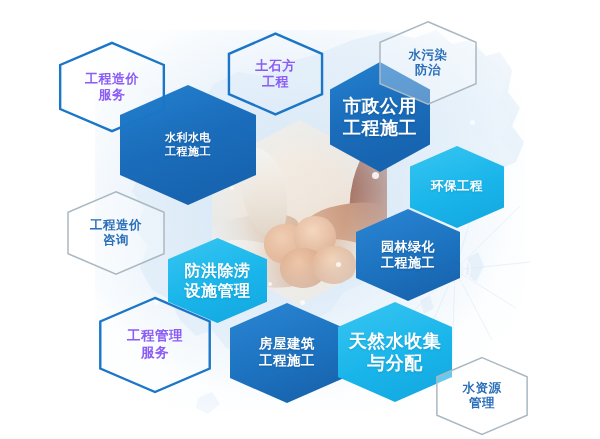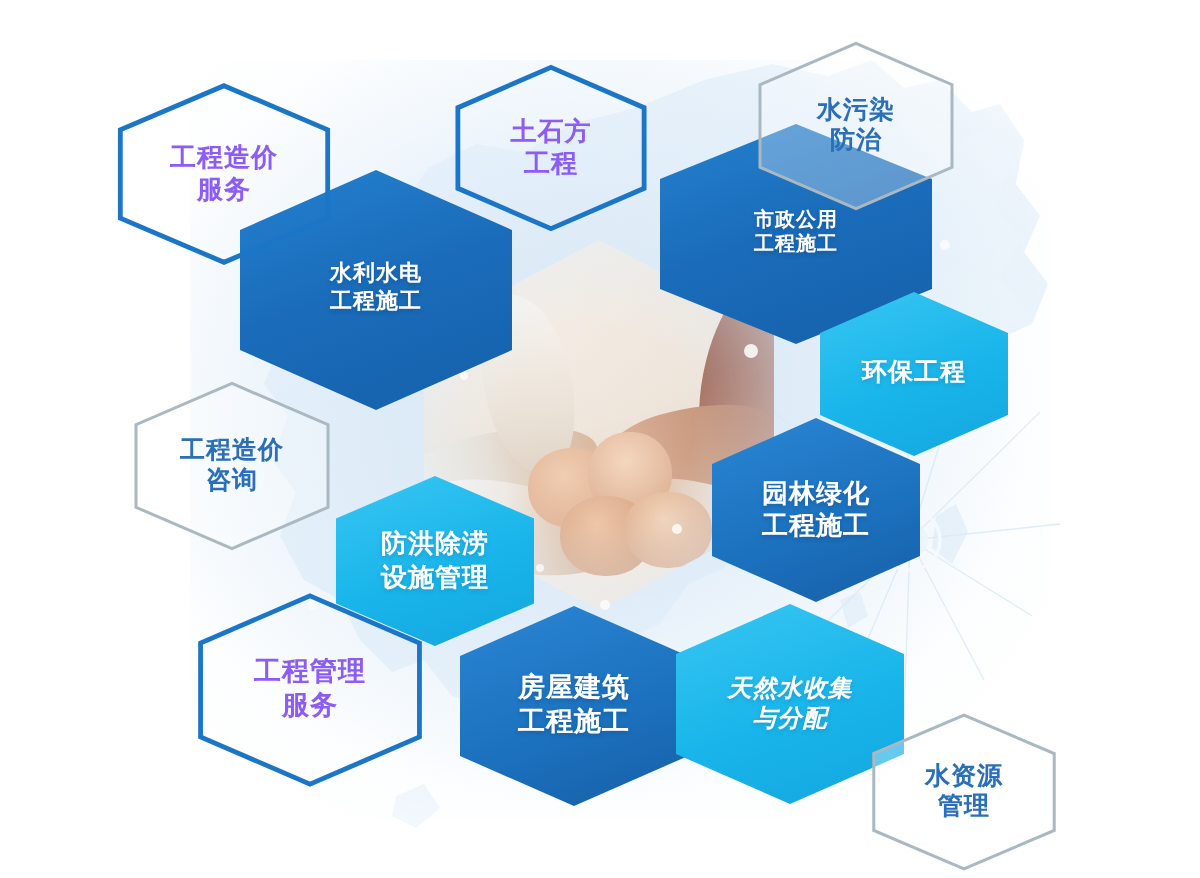--- a/index.html
+++ b/index.html
@@ -71,29 +71,29 @@
   .hex.outline-blue .hexsvg, .hex.outline-gray .hexsvg{
     position:absolute;inset:0;width:100%;height:100%;z-index:2;
   }
   .hex.outline-blue .hexlabel{color:#8b5cf6;font-weight:bold;}
   .hex.outline-gray .hexlabel{color:#2a6fb8;font-weight:bold;}
 
   
   #hex-zaojia-fuwu   {left:58px; top:41px;  width:108px;height:92px; font-size:13px;}
   #hex-tushifang     {left:227px;top:32px;  width:97px; height:84px; font-size:13px;}
   #hex-shuilishuidian{left:120px;top:85px;  width:136px;height:120px;font-size:11px;}
-  #hex-shizheng      {left:330px;top:62px;  width:136px;height:110px;font-size:10px;text-align:center;}
+  #hex-shizheng      {left:330px;top:62px;  width:100px;height:110px;font-size:18px;text-align:center;}
   #hex-shuiwuran     {left:378px;top:20px;  width:100px;height:86px; font-size:12.5px;}
   #hex-huanbao       {left:410px;top:146px; width:94px; height:82px; font-size:12.5px;}
   #hex-yuanlin       {left:356px;top:209px; width:104px;height:92px; font-size:13px;}
   #hex-zaojia-zixun  {left:66px; top:190px; width:100px;height:86px; font-size:12.5px;}
-  #hex-fanghong      {left:168px;top:238px; width:99px; height:85px; font-size:13px;}
+  #hex-fanghong      {left:168px;top:238px; width:99px; height:85px; font-size:16px;}
   #hex-guanli-fuwu   {left:98px; top:296px; width:114px;height:98px; font-size:13.5px;}
   #hex-fangwu        {left:230px;top:303px; width:114px;height:100px;font-size:13.5px;justify-content:center;}
-  #hex-tianranshui   {left:338px;top:302px; width:114px;height:100px;font-size:12px;font-style:italic;}
+  #hex-tianranshui   {left:338px;top:302px; width:114px;height:100px;font-size:18px;}
   #hex-shuiziyuan    {left:435px;top:356px; width:94px; height:80px; font-size:12.5px;}
 
   
   .spark{position:absolute;border-radius:50%;background:#ffffff;pointer-events:none;}
 </style>
 </head>
 <body>
 
 <div id="stage">
 

